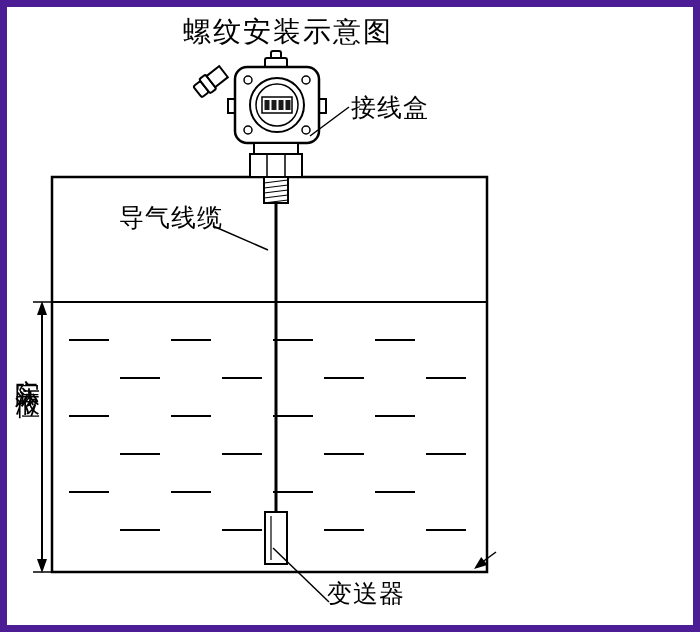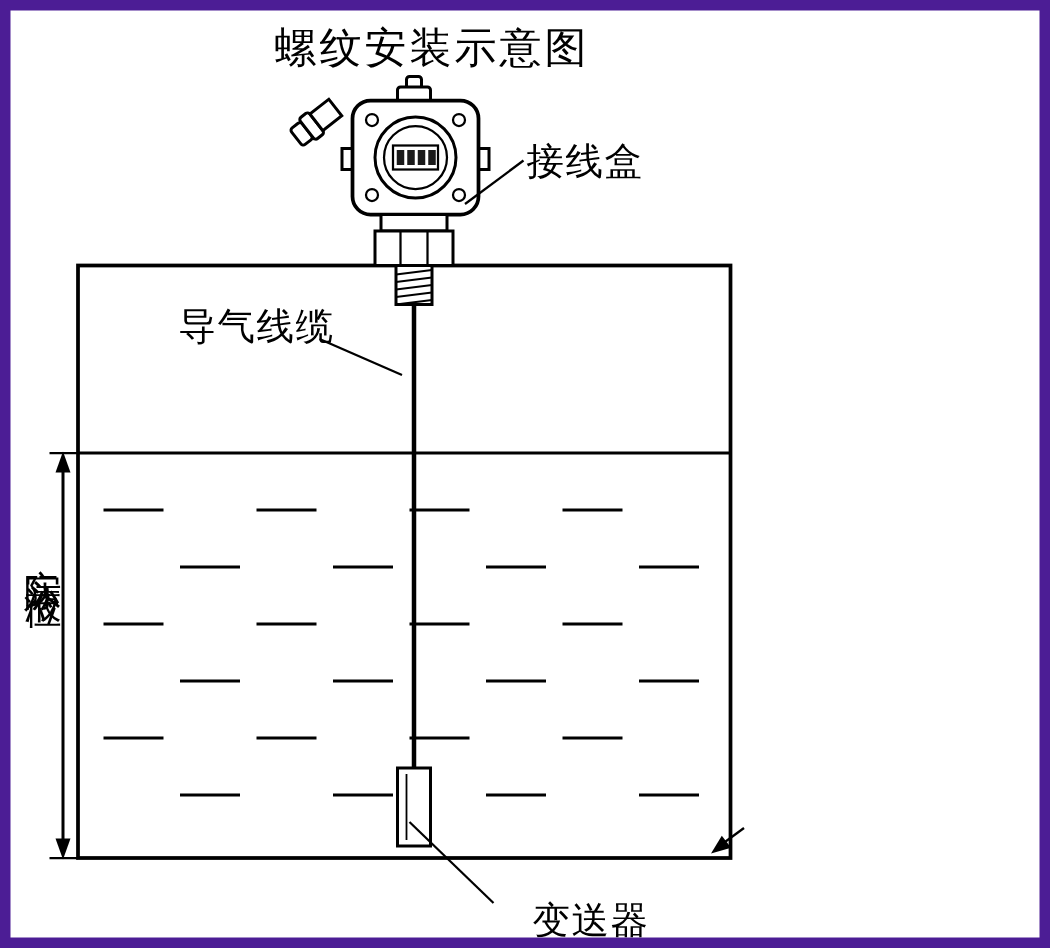--- a/index.html
+++ b/index.html
@@ -16,21 +16,21 @@
   .stage svg{position:absolute;left:0;top:0;}
   .t{position:absolute;white-space:nowrap;color:#000;}
   .title{
     left:158px;top:6px;width:246px;
     font-size:28px;letter-spacing:2px;text-align:center;
   }
   .lbl{font-size:25px;letter-spacing:1px;}
   .junction{left:344px;top:84px;}
   .aircable{left:112px;top:194px;}
   .blindzone{left:487px;top:535px;}
-  .transmitter{left:320px;top:590px;margin-left:28px;}
+  .transmitter{left:320px;top:570px;}
   .actuallevel{
     left:5px;top:352px;
     font-size:25px;
     writing-mode:vertical-rl;
     text-orientation:upright;
     letter-spacing:5px;
   }
 </style>
 </head>
 <body>

